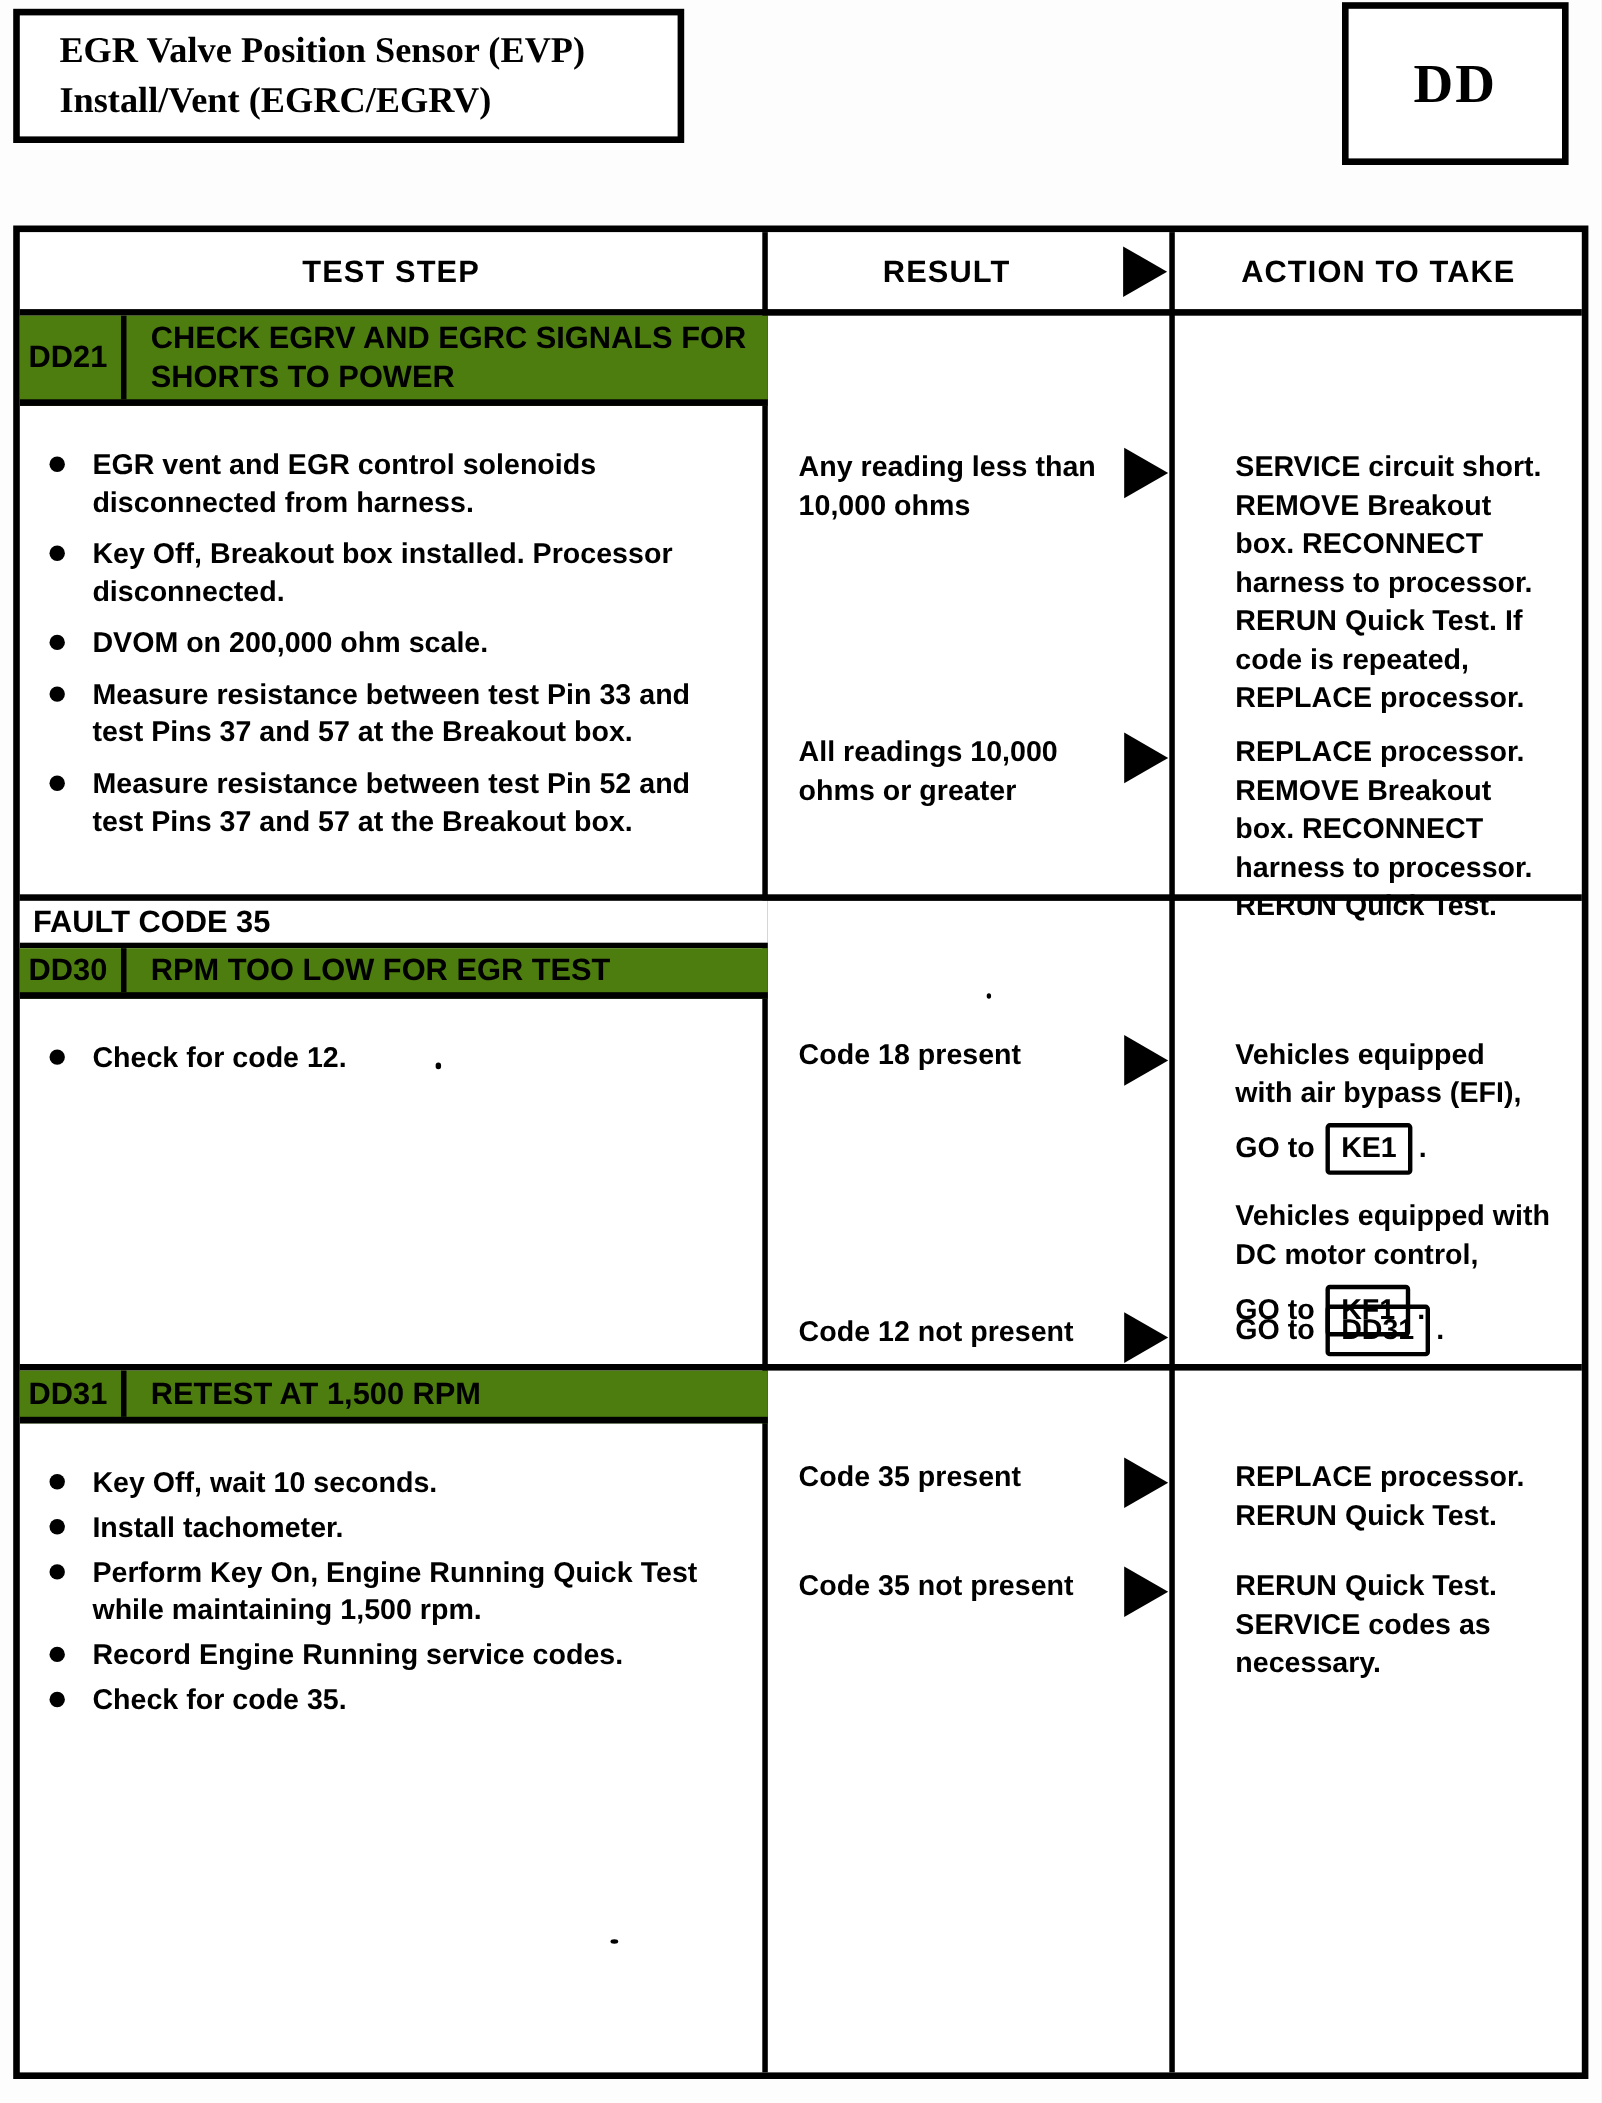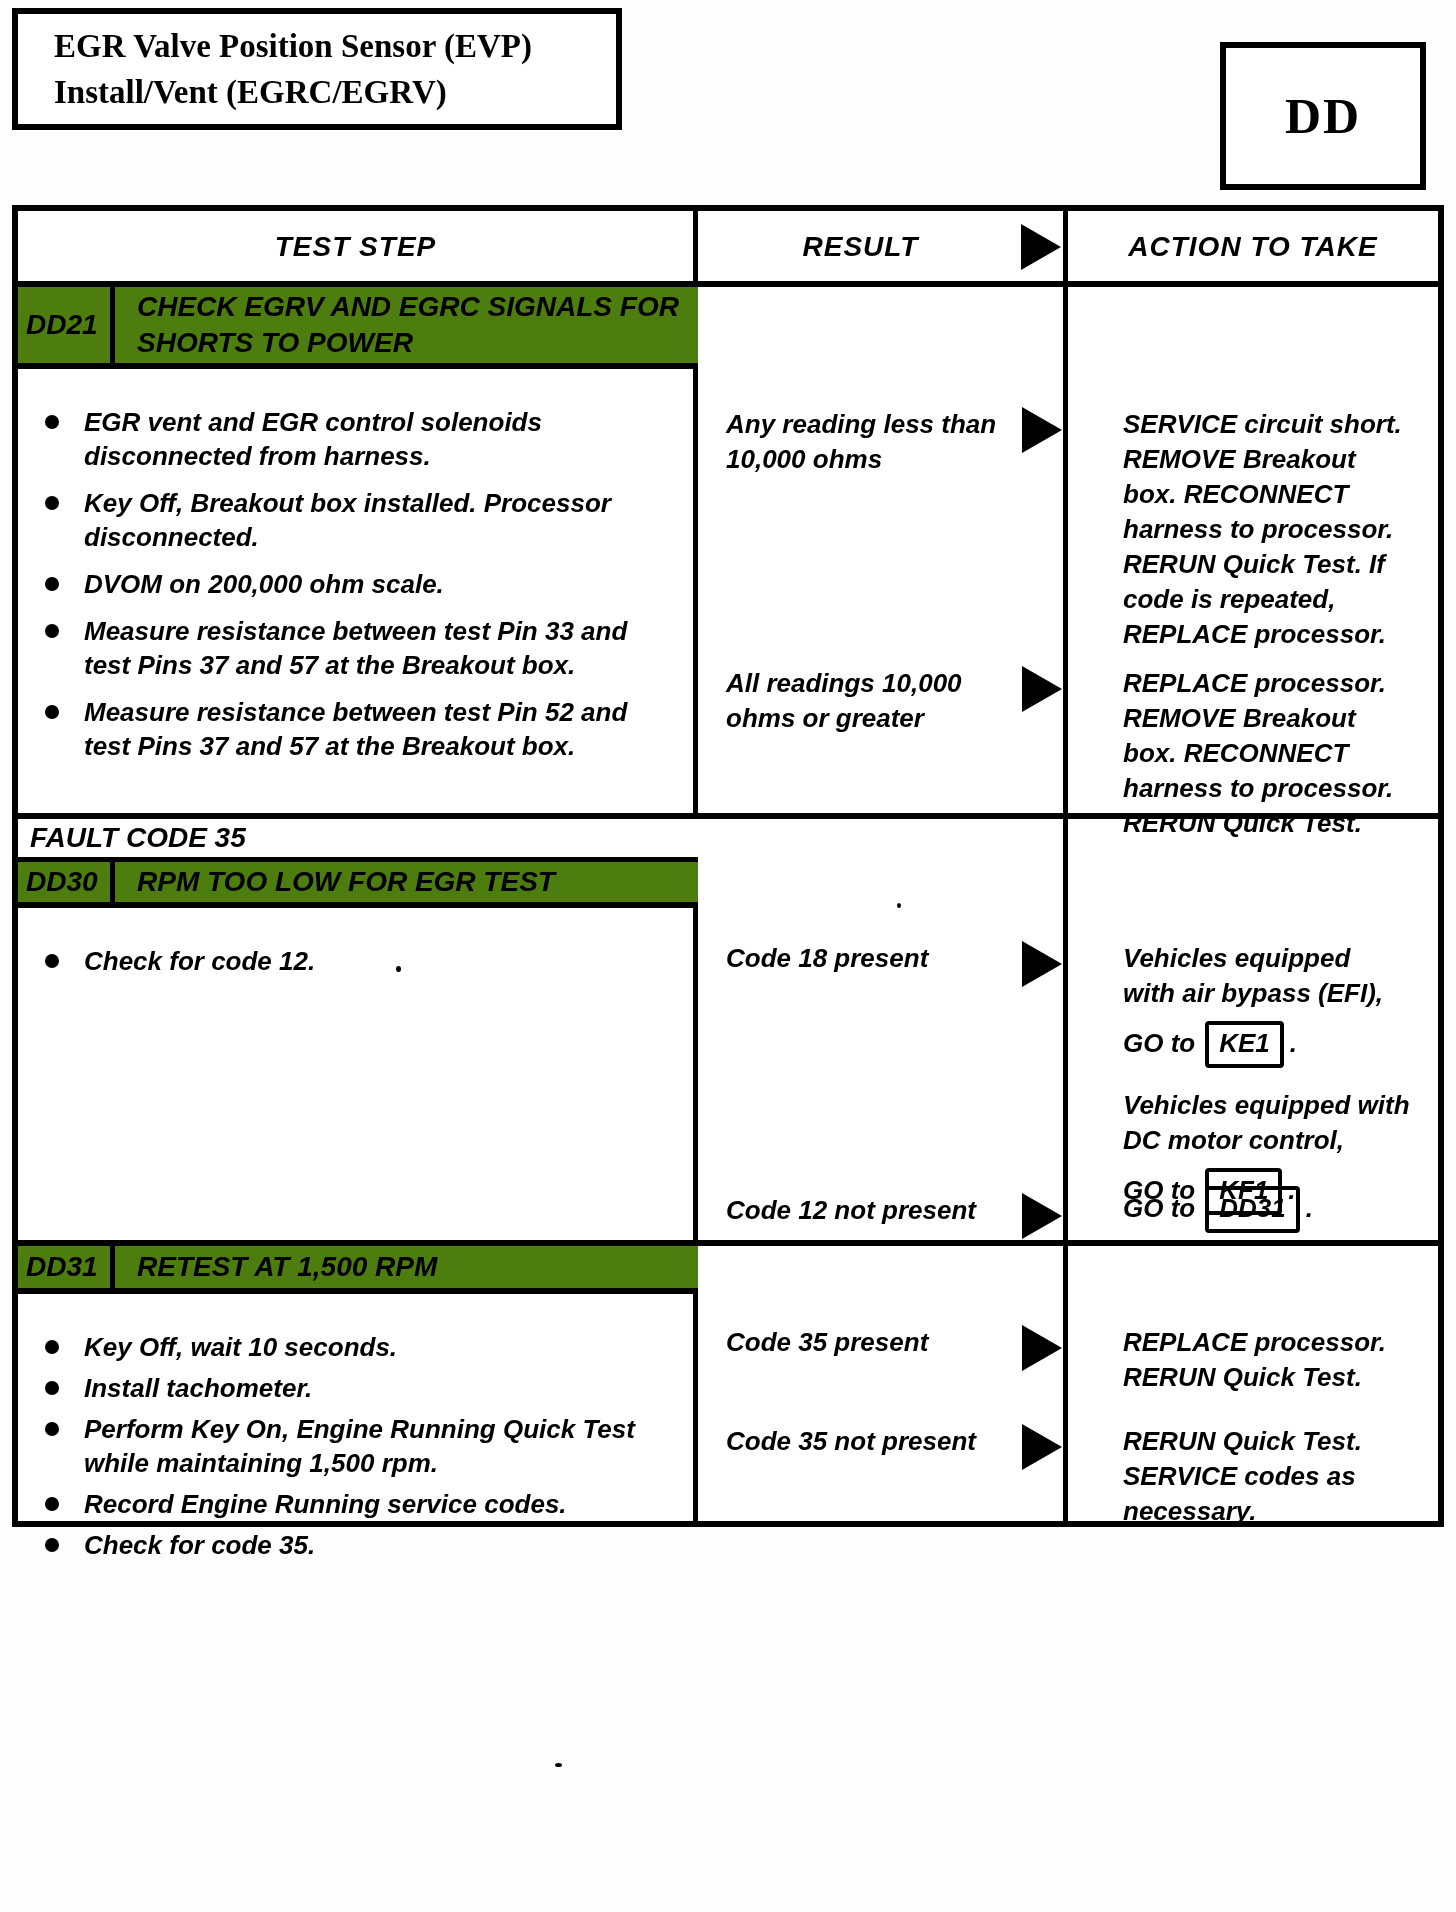--- a/index.html
+++ b/index.html
@@ -9,25 +9,25 @@
   }
   
   .hdr-box { position:absolute; border:6px solid #000; box-sizing:border-box; background:#fff; }
   .hdr-title-box { left:12px; top:8px; width:610px; height:122px; display:flex; align-items:center; }
   .hdr-title-text {
     padding-left:36px; font-family:"Liberation Serif", serif; font-weight:bold;
     font-size:33px; line-height:46px; white-space:pre-line; letter-spacing:0px;
   }
   .hdr-mid-box { left:648px; top:4px; width:342px; height:123px; display:flex; align-items:center; justify-content:center; }
   .hdr-mid-text { font-family:"Liberation Serif", serif; font-weight:bold; font-size:44px; line-height:52px; text-align:center; white-space:pre-line; }
-  .hdr-code-box { left:1220px; top:2px; width:206px; height:148px; display:flex; align-items:center; justify-content:center;margin-top:40px; }
+  .hdr-code-box { left:1220px; top:2px; width:206px; height:148px; display:flex; align-items:center; justify-content:center; }
   .hdr-code-text { font-family:"Liberation Serif", serif; font-weight:bold; font-size:50px; letter-spacing:2px; }
 
   
-  .ptable { position:absolute; left:12px; top:205px; width:1432px; height:1322px; border:6px solid #000; box-sizing:border-box; background:#fff;font-style:italic; }
+  .ptable { position:absolute; left:12px; top:205px; width:1432px; height:1685px; border:6px solid #000; box-sizing:border-box; background:#fff; }
   .vdiv  { position:absolute; top:0; bottom:0; width:5px; background:#000; }
   .hdiv  { position:absolute; left:0; right:0; height:6px; background:#000; }
 
   .col-head { position:absolute; top:20px; font-size:28px; font-weight:bold; letter-spacing:1px; text-align:center; }
 
   .tri { width:0; height:0; border-top:23px solid transparent; border-bottom:23px solid transparent; border-left:40px solid #000; position:absolute; }
 
   
   .step-bar { position:absolute; left:0; width:680px; border-bottom:6px solid #000; box-sizing:border-box; display:flex; background:#4d7c0f; }
   .step-id  { flex:none; width:97px; border-right:5px solid #000; box-sizing:border-box; display:flex; align-items:center; padding-left:8px; font-size:28px; font-weight:bold; }

